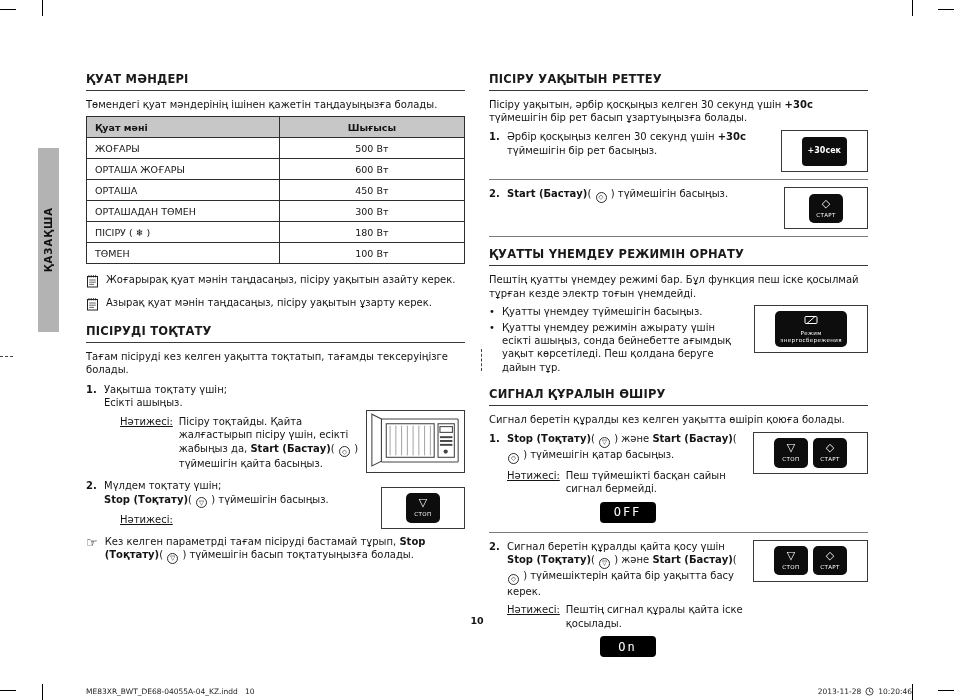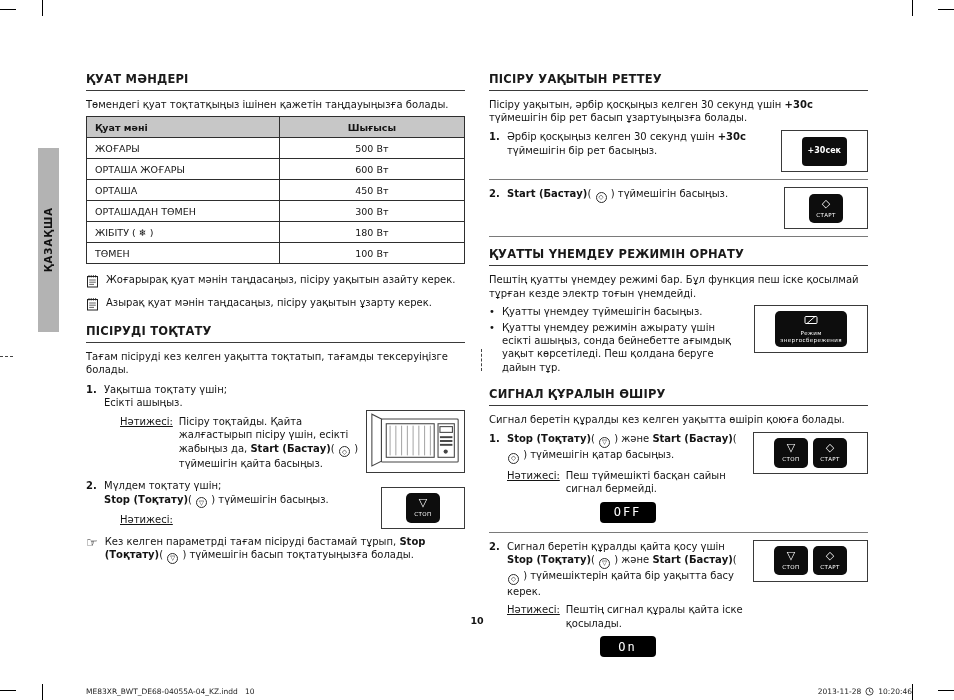--- a/index.html
+++ b/index.html
@@ -110,21 +110,21 @@
   <div class="cm-dash-mid"></div>
   <div class="cm-dash-left"></div>
 
   <div class="lang-tab">
     <span>ҚАЗАҚША</span>
   </div>
 
   <div class="col col-left">
 
     <h2 class="sec-title first">ҚУАТ МӘНДЕРІ</h2>
-    <p class="body">Төмендегі қуат тоқтатқыңыз ішінен қажетін таңдауыңызға болады.</p>
+    <p class="body">Төмендегі қуат мәндерінің ішінен қажетін таңдауыңызға болады.</p>
 
     <table class="power-table">
       <thead>
         <tr>
           <th>Қуат мәні</th>
           <th>Шығысы</th>
         </tr>
       </thead>
       <tbody>
         <tr>
@@ -137,21 +137,21 @@
         </tr>
         <tr>
           <td>ОРТАША</td>
           <td>450 Вт</td>
         </tr>
         <tr>
           <td>ОРТАШАДАН ТӨМЕН</td>
           <td>300 Вт</td>
         </tr>
         <tr>
-          <td>ЖІБІТУ ( ❄ )</td>
+          <td>ПІСІРУ ( ❄ )</td>
           <td>180 Вт</td>
         </tr>
         <tr>
           <td>ТӨМЕН</td>
           <td>100 Вт</td>
         </tr>
       </tbody>
     </table>
 
     <div class="note">

